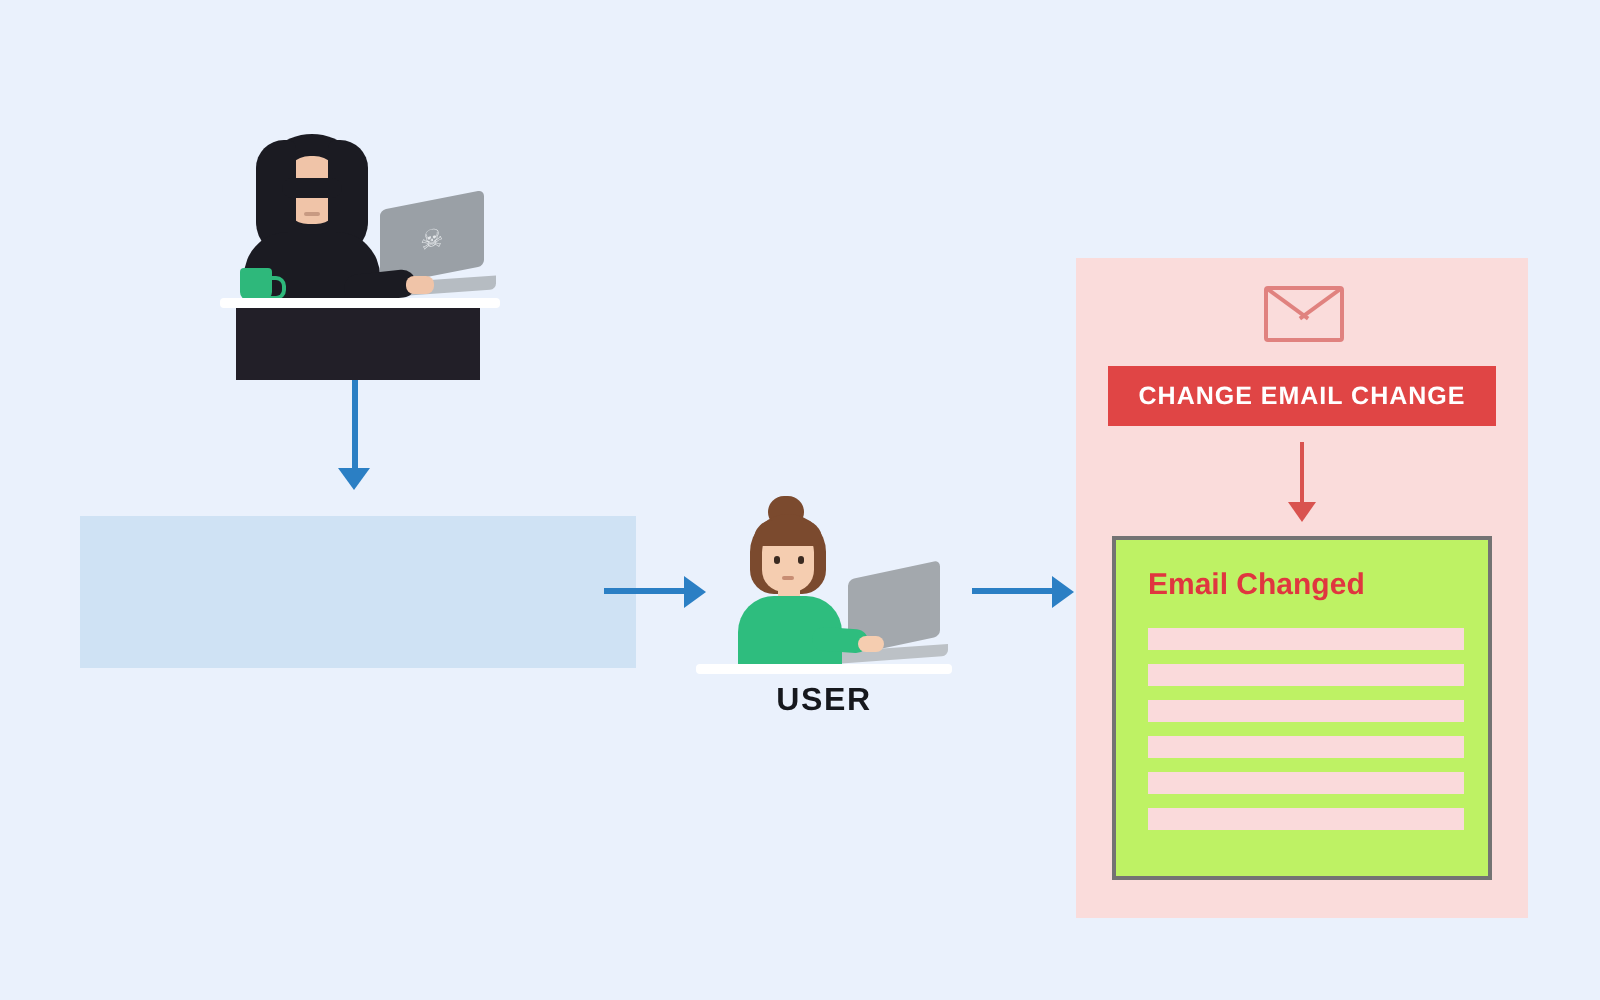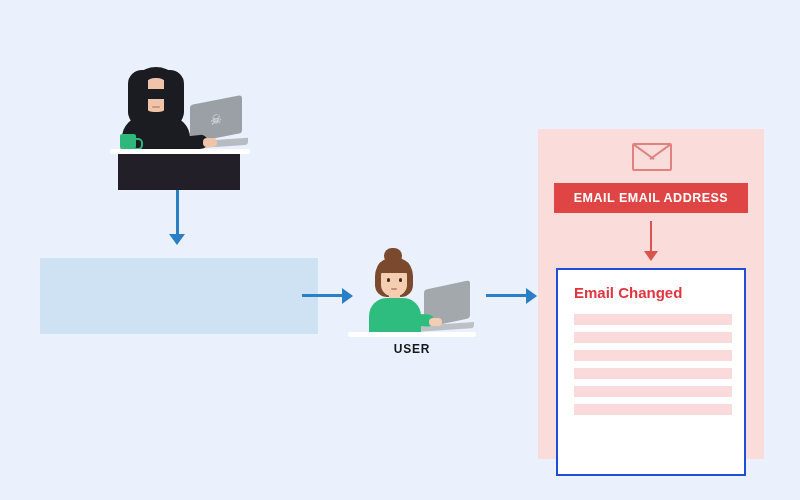--- a/index.html
+++ b/index.html
@@ -265,21 +265,21 @@
   .usr-desk {
     position: absolute; left: 0px; top: 84px;
     width: 128px; height: 5px;
     background: #ffffff;
     border-radius: 2px;
   }
   .user-label {
     position: absolute; left: 0px; top: 94px;
     width: 128px;
     text-align: center;
-    font-size: 12px;
+    font-size: 16px;
     font-weight: bold;
     color: #16181d;
     letter-spacing: 0.8px;
   }
 
   
   #pink-panel {
     left: 538px; top: 129px;
     width: 226px; height: 330px;
     background: #fadcdb;
@@ -311,23 +311,23 @@
     display: flex; align-items: center; justify-content: center;
     color: #ffffff;
     font-size: 12.5px;
     font-weight: bold;
     letter-spacing: 0.5px;
   }
 
   .email-card {
     position: absolute;
     left: 18px; top: 139px;
-    width: 190px; height: 208px;
-    background: #ffffff;
-    border: 2px solid #1d4ed8;
+    width: 190px; height: 172px;
+    background: #bef264;
+    border: 2px solid #737373;
     box-sizing: border-box;
   }
   .email-card-title {
     position: absolute;
     left: 16px; top: 14px;
     color: #e0363f;
     font-size: 15px;
     font-weight: bold;
   }
   .card-lines {
@@ -397,21 +397,21 @@
     <div class="user-label">USER</div>
   </div>
 
   <div class="arrow-right-shaft" style="left:486px; top:294px; width:42px;"></div>
   <div class="arrow-right-head" style="left:526px; top:288px;"></div>
 
   <div class="abs" id="pink-panel">
 
     <div class="envelope"></div>
 
-    <div class="change-email-btn">EMAIL EMAIL ADDRESS</div>
+    <div class="change-email-btn">CHANGE EMAIL CHANGE</div>
 
     <div class="arrow-red-shaft" style="left:112px; top:92px; height:32px;"></div>
     <div class="arrow-red-head" style="left:106px; top:122px;"></div>
 
     <div class="email-card">
       <div class="email-card-title">Email Changed</div>
       <div class="card-lines">
         <div class="card-line"></div>
         <div class="card-line"></div>
         <div class="card-line"></div>

